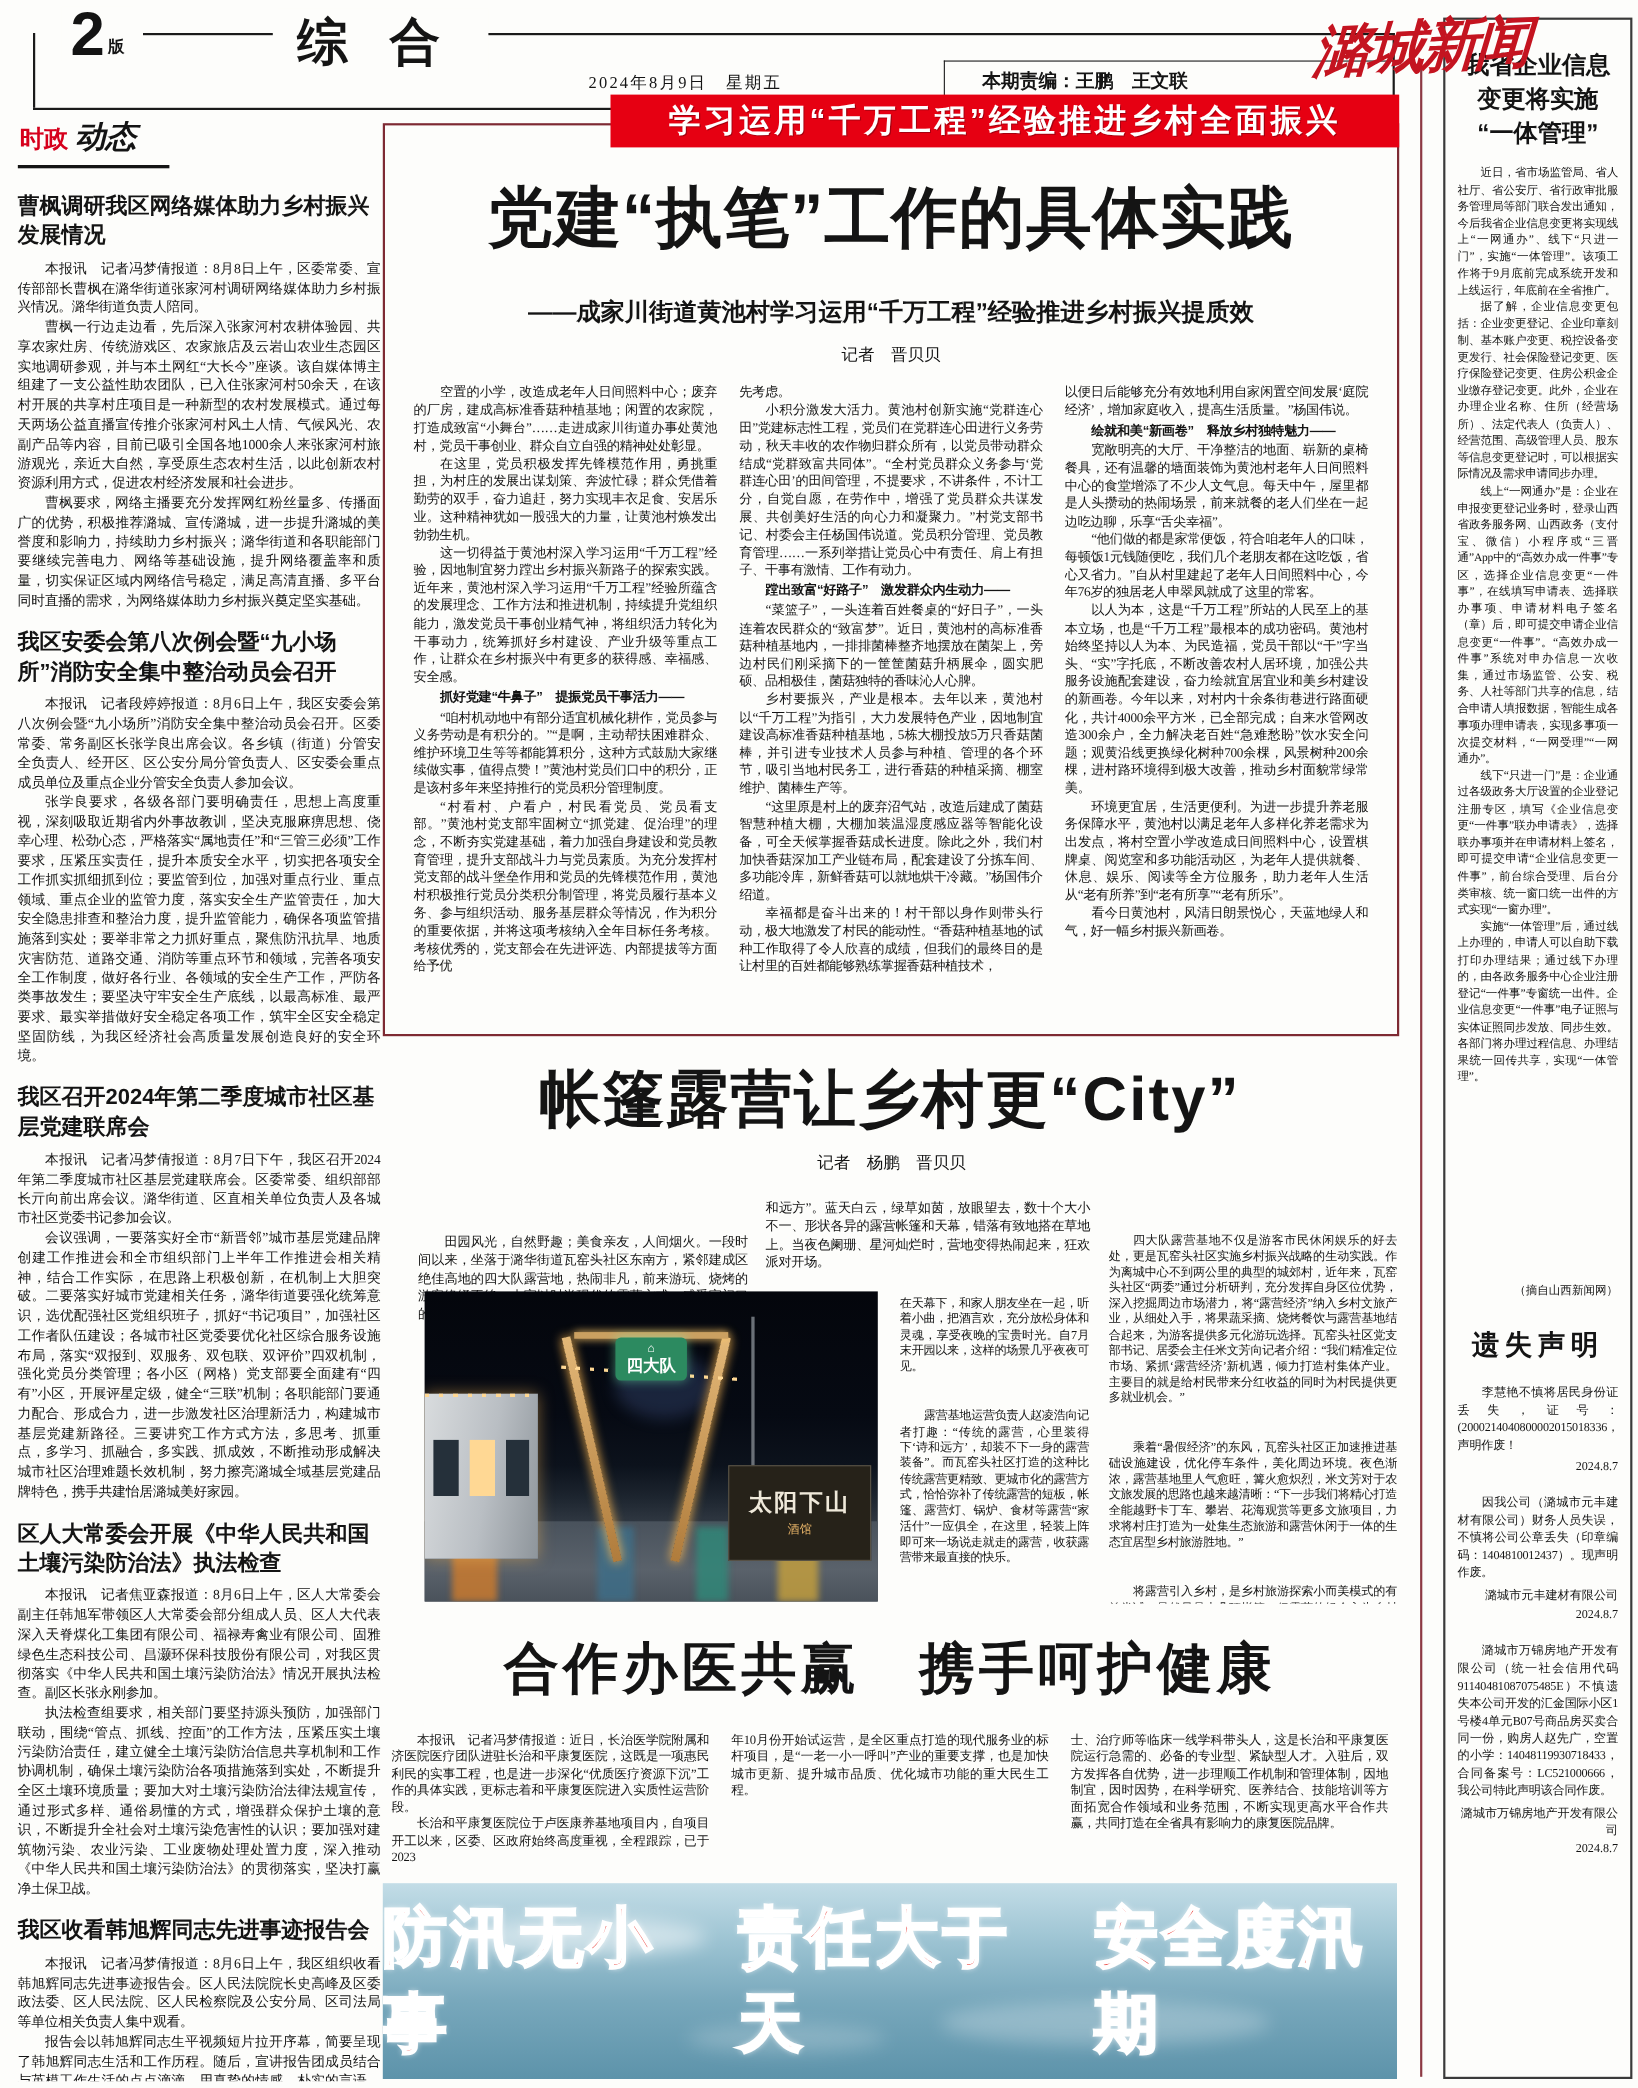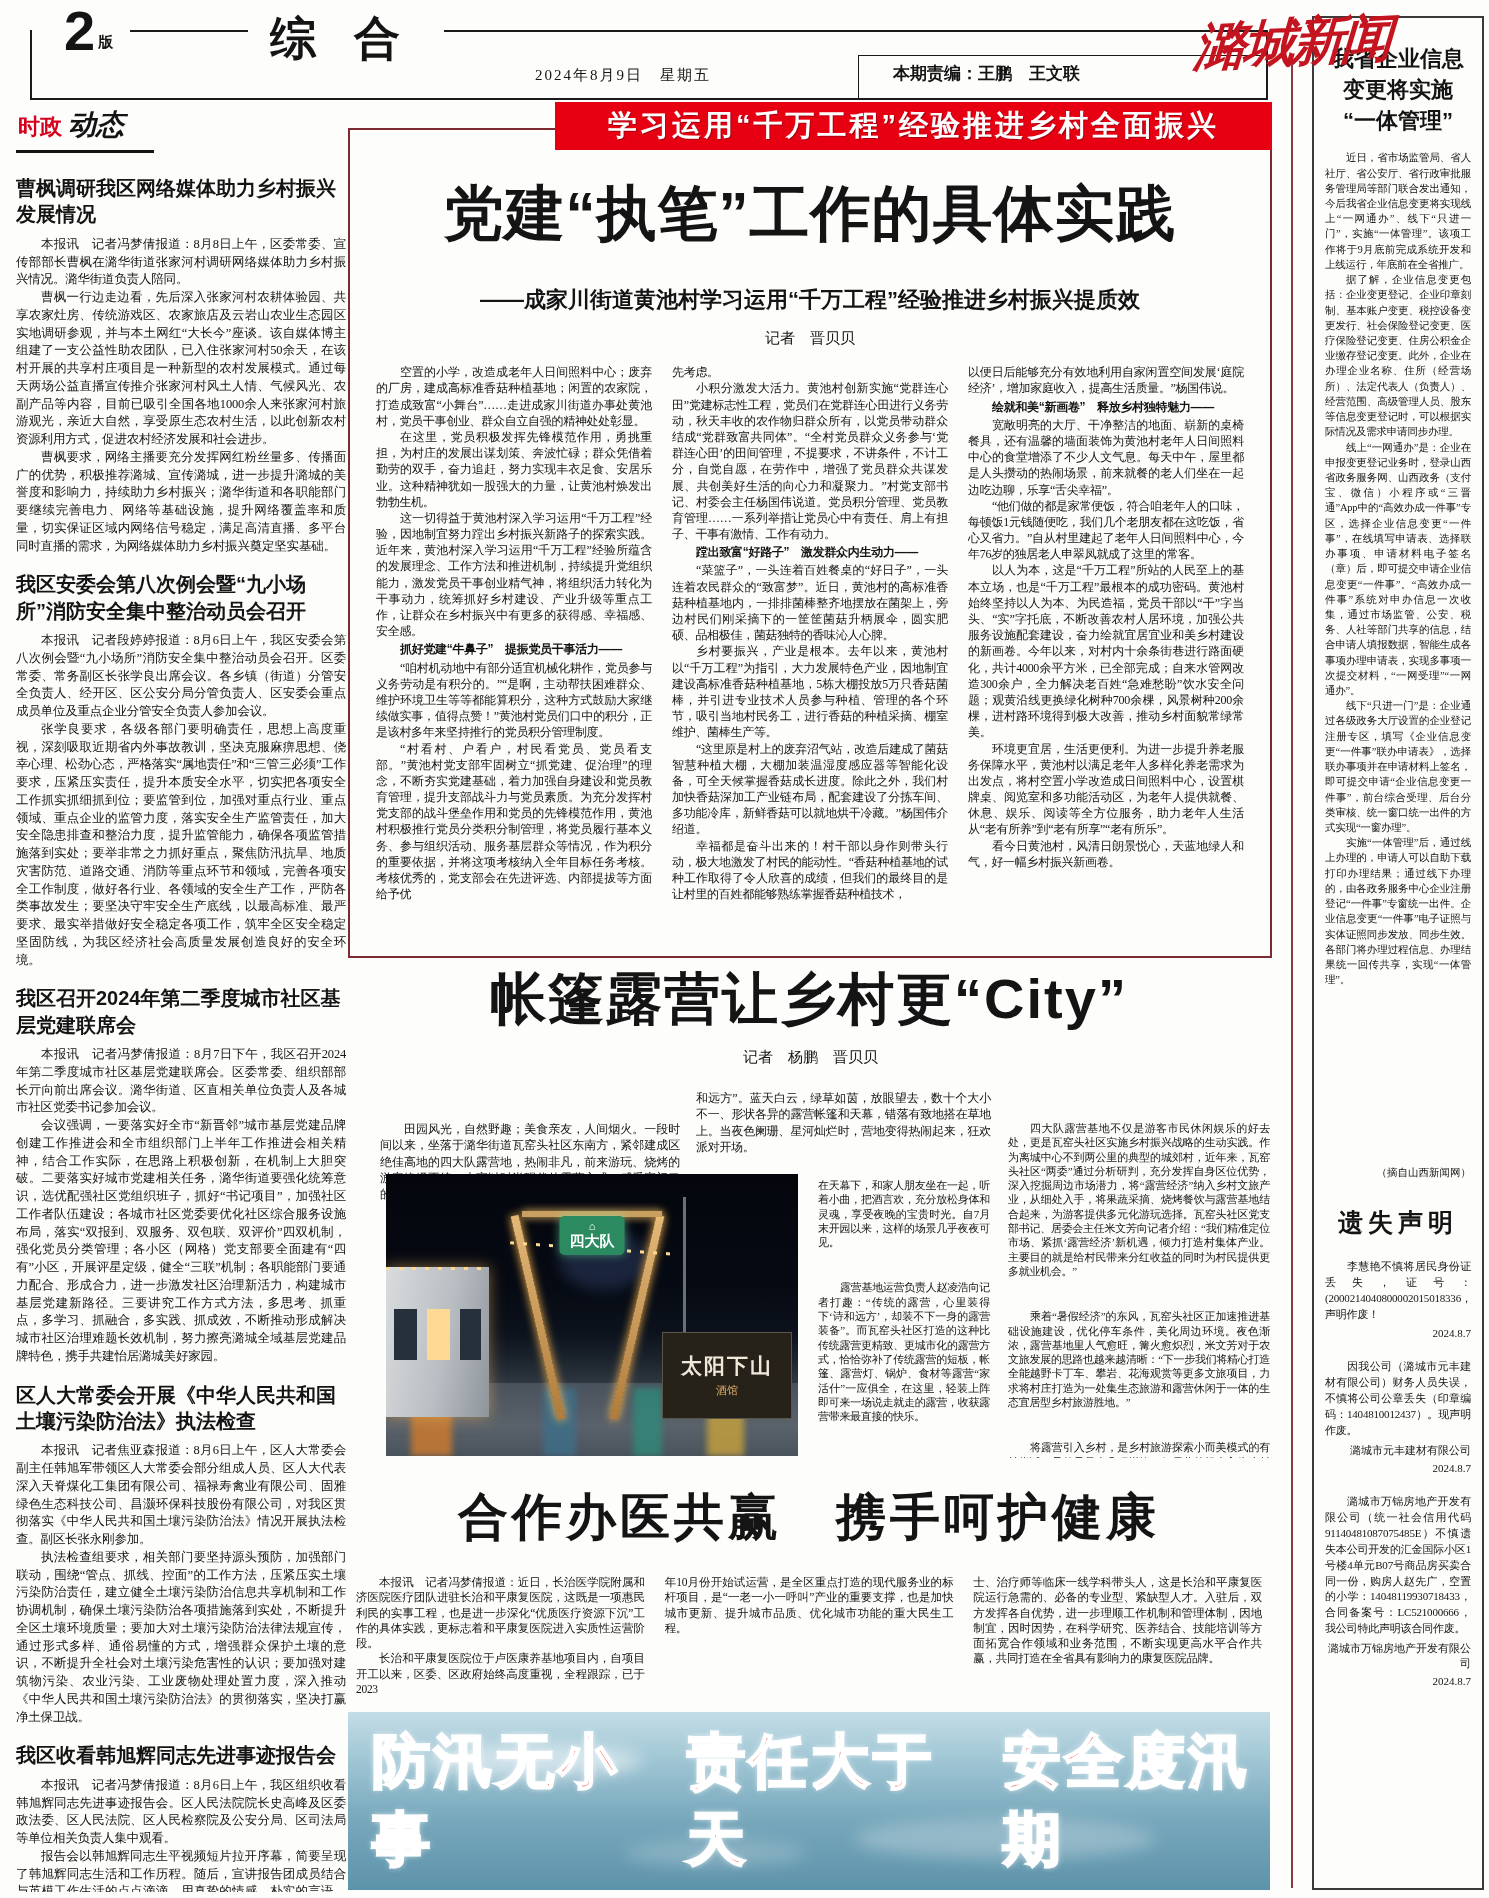--- a/index.html
+++ b/index.html
@@ -20,21 +20,21 @@
   .masthead{left:1194px;top:8px;font-size:52px;font-weight:900;font-style:italic;color:#c41420;
     transform:rotate(-3deg) skewX(-6deg);letter-spacing:-3px;z-index:5;font-family:"Liberation Serif",serif;}
   
   .leftcol{left:16px;top:106px;width:330px;height:1786px;overflow:hidden;}
   .poltag{display:inline-block;border-bottom:3px solid #141414;padding:0 30px 6px 2px;margin-bottom:6px;}
   .poltag .r{color:#d6001c;font-weight:900;font-size:22px;font-family:"Liberation Sans",sans-serif;}
   .poltag .b{color:#141414;font-weight:900;font-size:28px;font-style:italic;font-family:"Liberation Serif",serif;margin-left:6px;}
   .lc-art h3{font-size:20px;line-height:1.32;font-weight:900;font-family:"Liberation Sans",sans-serif;margin:16px 0 8px;}
   .lc-art p{font-size:12.5px;line-height:1.42;text-align:justify;text-indent:2em;margin:0;letter-spacing:-.2px;}
   
-  .main-box{left:348px;top:128px;width:920px;height:826px;border:2px solid #7e2a33;background:#fdfdfb;}
+  .main-box{left:348px;top:112px;width:920px;height:826px;border:2px solid #7e2a33;background:#fdfdfb;}
   .main-banner{position:absolute;left:205px;top:-28px;right:-2px;height:48px;background:#e60012;
     display:flex;align-items:center;justify-content:center;color:#fff;font-size:29px;font-weight:900;
     letter-spacing:3px;font-family:"Liberation Sans",sans-serif;text-shadow:1px 1px 0 #a50010;}
   .main-headline{margin-top:52px;text-align:center;font-size:60px;line-height:1.05;font-weight:900;
     font-family:"Liberation Sans",sans-serif;letter-spacing:1px;}
   .main-sub{margin-top:24px;text-align:center;font-size:22px;font-weight:700;font-family:"Liberation Sans",sans-serif;}
   .main-byline{margin-top:14px;text-align:center;font-size:15px;}
   .main-cols{display:flex;gap:20px;margin:16px 26px 0;height:592px;overflow:hidden;}
   .main-cols .col{flex:1;overflow:hidden;}
   .main-cols p{font-size:12px;line-height:1.35;text-align:justify;text-indent:2em;margin:0;letter-spacing:-.3px;}
@@ -78,21 +78,21 @@
   .med{left:348px;top:1468px;width:922px;height:238px;}
   .med h2{margin:16px 0 0;text-align:center;font-size:50px;font-weight:900;font-family:"Liberation Sans",sans-serif;letter-spacing:4px;}
   .med-cols{display:flex;gap:20px;margin:24px 8px 0;height:152px;overflow:hidden;}
   .med-cols .col{flex:1;}
   .med-cols p{font-size:11.5px;line-height:1.33;text-align:justify;text-indent:2em;margin:0;letter-spacing:-.3px;}
   .med-cols p.cont{text-indent:0;}
   
   .flood{left:348px;top:1712px;width:922px;height:178px;overflow:hidden;
     background:linear-gradient(180deg,#c3dde7 0%,#9cc3d2 30%,#78a8bc 60%,#5d93aa 100%);}
   .flood .rip{position:absolute;border-radius:50%;background:rgba(255,255,255,.5);filter:blur(8px);}
-  .flood-text{position:absolute;inset:0;display:flex;align-items:center;justify-content:flex-end;gap:48px;padding-left:24px;}
+  .flood-text{position:absolute;inset:0;display:flex;align-items:center;justify-content:flex-end;gap:48px;}
   .flood-text span{font-size:58px;font-weight:900;font-family:"Liberation Sans",sans-serif;color:#e8241d;
     -webkit-text-stroke:2.5px #ffffff;letter-spacing:4px;text-shadow:0 0 6px rgba(255,255,255,.9);}
   
   .sb-line{left:1291px;top:60px;height:1828px;border-left:2px solid #8d3a44;width:0;}
   .sidebar{left:1312px;top:16px;width:172px;height:1874px;border:2px solid #3a3a3a;background:#fdfdfb;
     padding:0 11px;box-sizing:border-box;overflow:hidden;}
   .sb-title{margin-top:26px;text-align:center;font-size:22px;font-weight:900;line-height:1.4;font-family:"Liberation Sans",sans-serif;}
   .sb-paras{margin-top:14px;height:1010px;overflow:hidden;}
   .sb-paras p{font-size:10.5px;line-height:1.45;text-align:justify;text-indent:2em;margin:0;letter-spacing:-.2px;}
   .sb-source{text-align:right;font-size:10.5px;margin-top:6px;}

